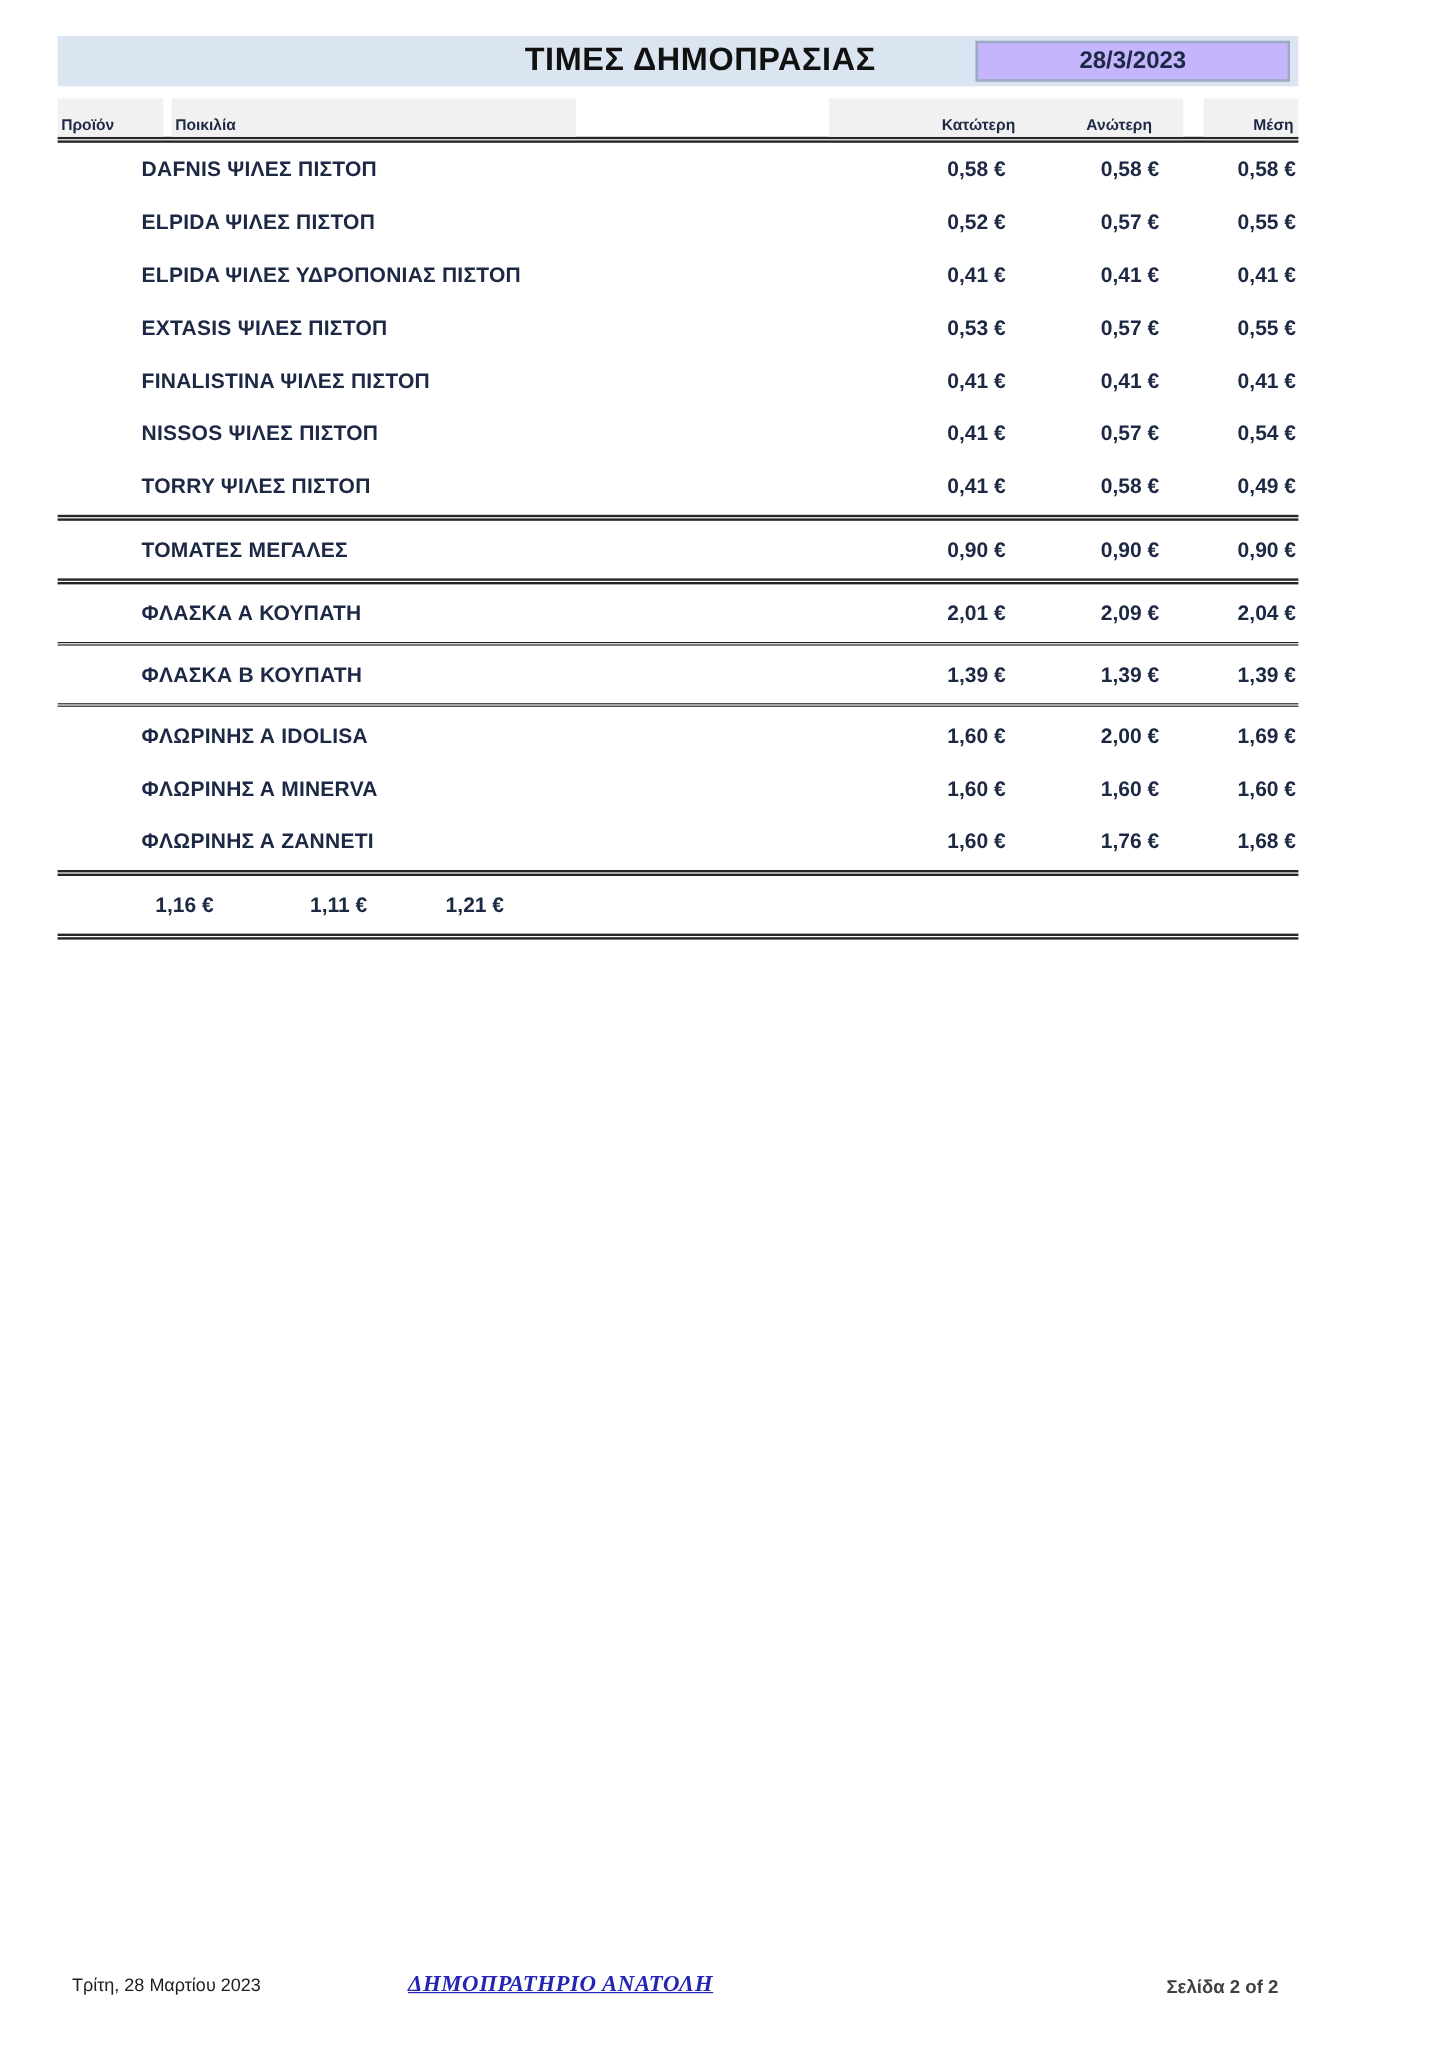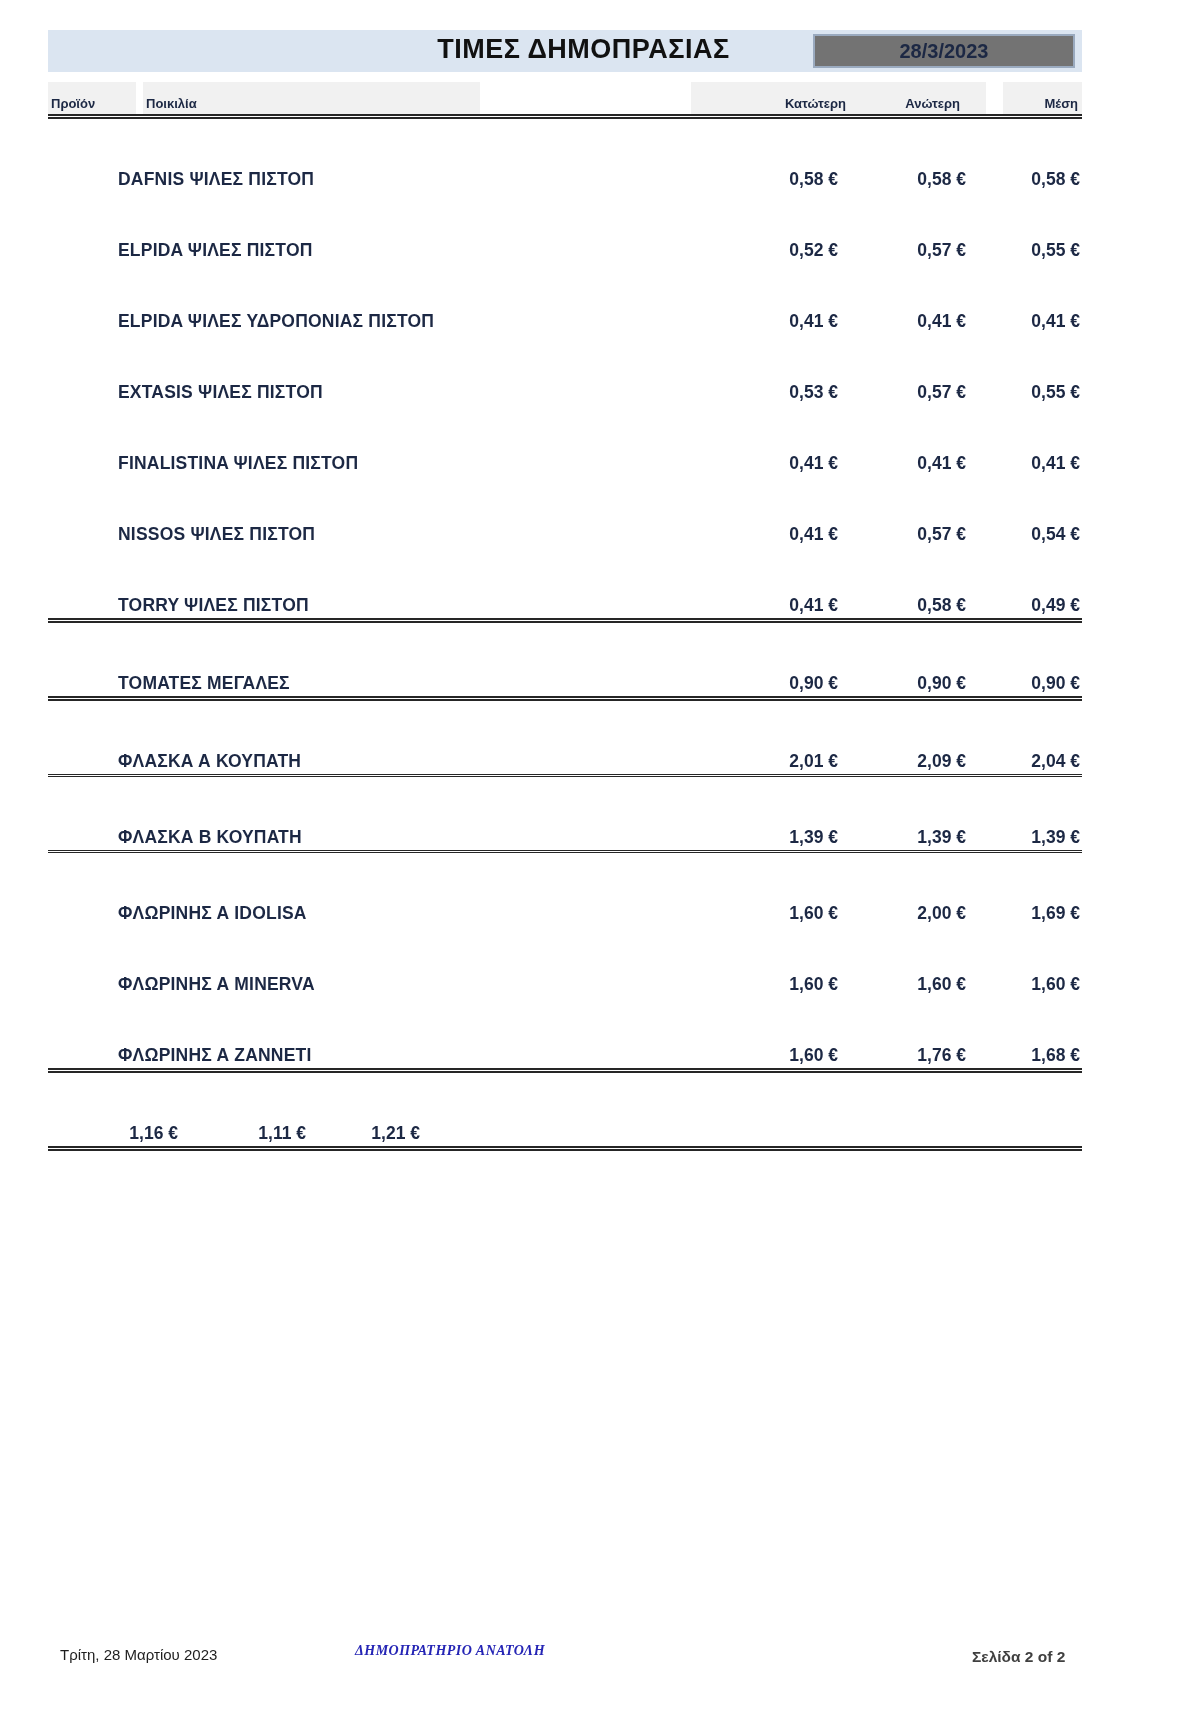--- a/index.html
+++ b/index.html
@@ -13,54 +13,54 @@
   *{margin:0;padding:0;box-sizing:border-box;}
   html,body{background:#ffffff;}
   body{font-family:"Liberation Sans","DejaVu Sans",sans-serif;}
   .page{position:relative;width:1200px;height:1718px;background:#ffffff;overflow:hidden;}
   .content{position:absolute;left:48px;top:30px;width:1034px;}
 
   
   .title-band{position:relative;height:42px;background:var(--band);}
   .doc-title{position:absolute;left:0;right:0;top:4px;text-align:center;padding-left:37px;
              font-size:27px;font-weight:bold;color:var(--title-ink);letter-spacing:0.5px;}
-  .date-box{position:absolute;left:765px;top:4px;width:262px;height:34px;background:#737373;
+  .date-box{position:absolute;left:765px;top:4px;width:262px;height:34px;background:#c4b5fd;
             border:2px solid #9aaabf;display:flex;align-items:center;justify-content:center;}
   .date-box span{font-size:20px;font-weight:bold;color:var(--ink);}
 
   
   .col-header{position:relative;height:39px;margin-top:8px;border-bottom:5px double var(--rule);}
   .hbg{position:absolute;top:2px;bottom:0;background:var(--cell);}
   .hbg-a{left:0;width:88px;}
   .hbg-b{left:95px;width:337px;}
   .hbg-c{left:643px;width:295px;}
   .hbg-d{left:955px;width:79px;}
   .col-header span{position:absolute;bottom:3px;font-size:13px;font-weight:bold;color:var(--ink);}
   .h-product{left:3px;}
   .h-variety{left:98px;}
   .h-min{right:236px;}
   .h-max{right:122px;}
   .h-avg{right:4px;}
 
   
-  .row{display:flex;align-items:flex-end;height:44px;margin-top:27px;}
+  .row{display:flex;align-items:center;height:44px;}
   .r-name{flex:1;padding-left:70px;font-size:17.5px;font-weight:bold;color:var(--ink);letter-spacing:0.2px;}
   .r-min{width:130px;text-align:right;font-size:17.5px;font-weight:bold;color:var(--ink);}
   .r-max{width:128px;text-align:right;font-size:17.5px;font-weight:bold;color:var(--ink);}
   .r-avg{width:116px;text-align:right;padding-right:2px;font-size:17.5px;font-weight:bold;color:var(--ink);}
 
   .sep{height:0;margin:2px 0;}
   .sep-heavy{border-top:5px double var(--rule);}
   .sep-light{border-top:3px double var(--rule);}
 
   
   .footer{position:absolute;left:0;top:1640px;width:1200px;height:40px;}
   .f-date{position:absolute;left:60px;top:6px;font-size:15px;color:#1e1e1e;}
-  .f-org{position:absolute;left:355px;top:3px;font-family:"Liberation Serif","DejaVu Serif",serif;
-         font-style:italic;font-weight:bold;font-size:14px;color:var(--org-blue);letter-spacing:0.5px;}
+  .f-org{position:absolute;left:340px;top:3px;font-family:"Liberation Serif","DejaVu Serif",serif;
+         font-style:italic;font-weight:bold;font-size:19px;color:var(--org-blue);letter-spacing:0.5px;text-decoration:underline;}
   .f-page{position:absolute;left:972px;top:8px;font-size:15.5px;font-weight:bold;color:#404040;}
 </style>
 </head>
 <body>
 
 <div class="page">
   <div class="content">
 
     <div class="title-band">
       <div class="doc-title">ΤΙΜΕΣ ΔΗΜΟΠΡΑΣΙΑΣ</div>

